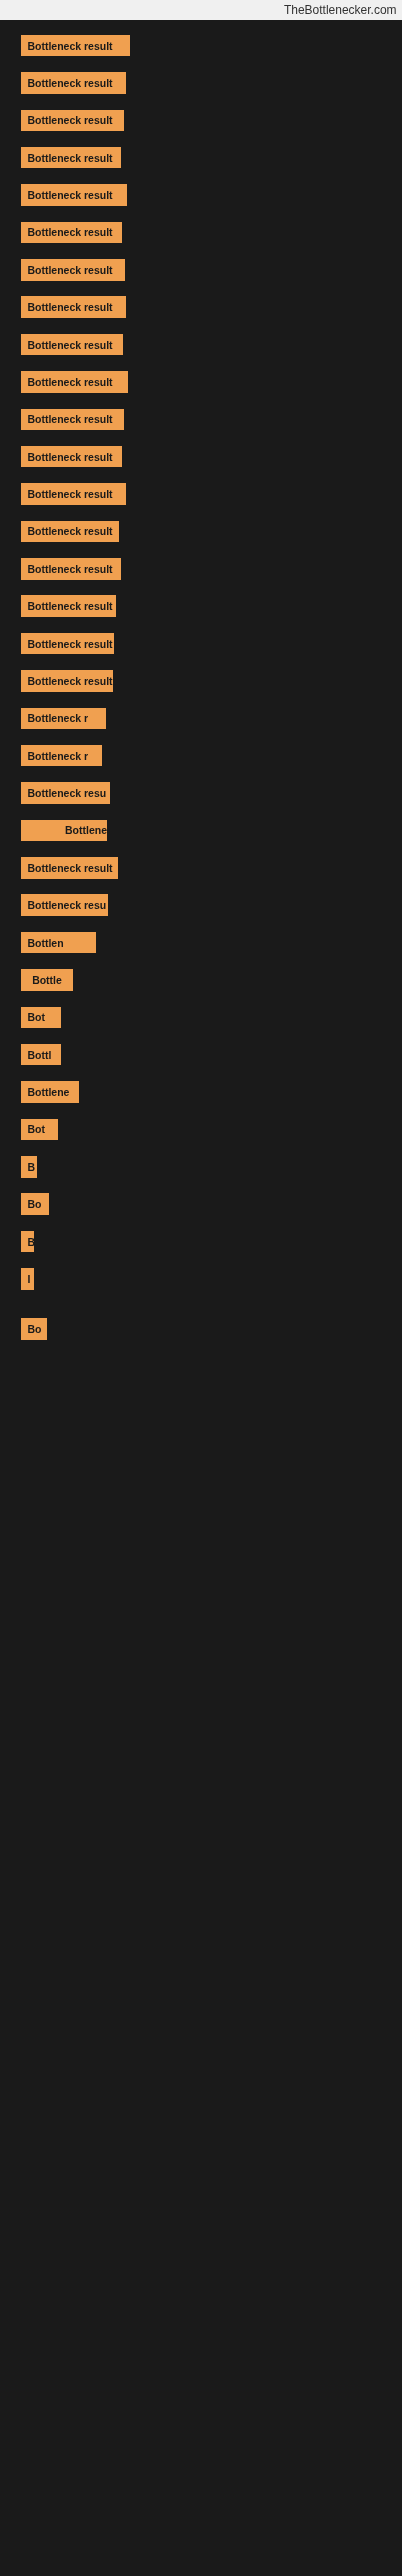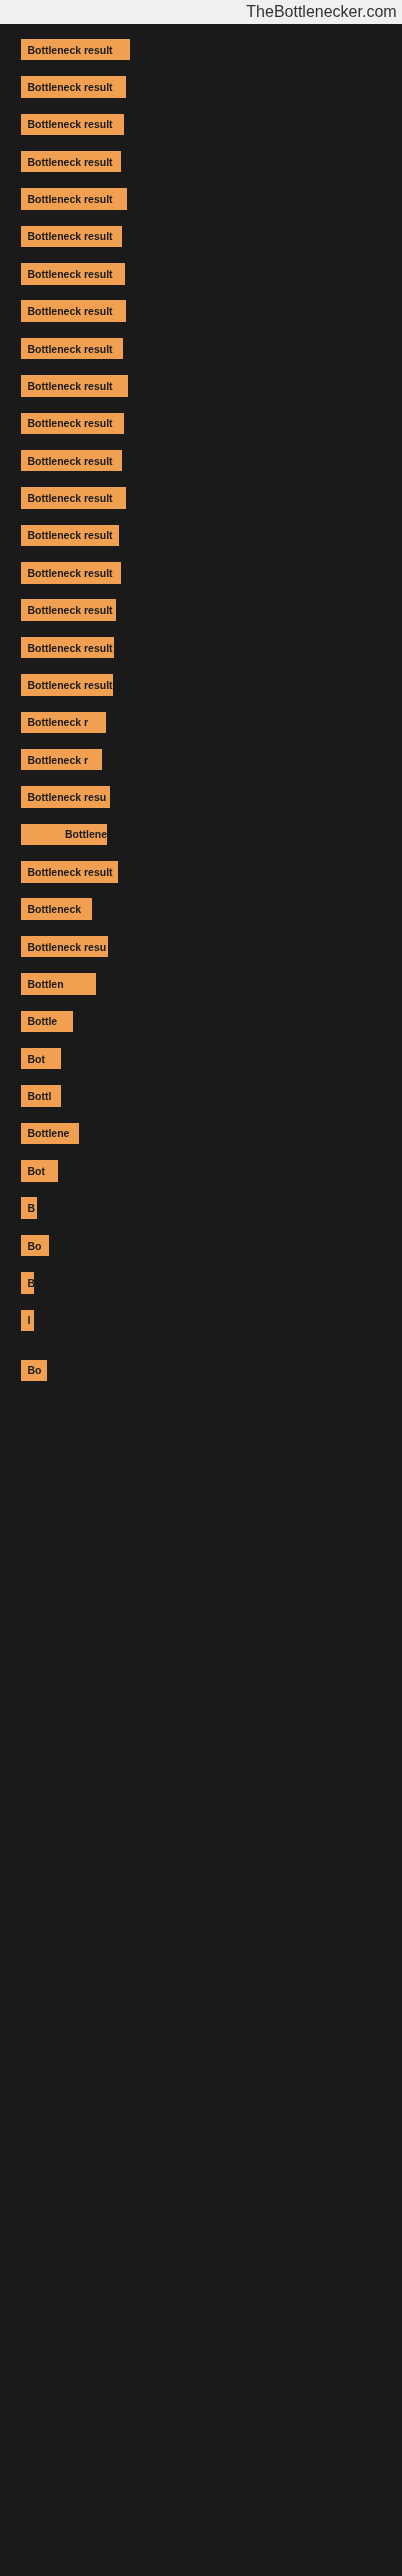--- a/index.html
+++ b/index.html
@@ -14,21 +14,21 @@
       min-height: 2576px;
       font-family: Arial, sans-serif;
       position: relative;
     }
 
     .site-title {
       text-align: right;
       color: #333;
       background-color: #f0f0f0;
       padding: 3.2px 6.4px;
-      font-size: 16px;
+      font-size: 12px;
       width: 403px;
     }
 
     .bars-container {
       padding: 8px 0;
       margin-left: 21px;
     }
 
     .bar-row {
       margin-bottom: 0px;
@@ -68,24 +68,23 @@
     <div class="bar-row"><div class="bar" style="width: 98px;">Bottleneck result</div></div>
     <div class="bar-row"><div class="bar" style="width: 100px;">Bottleneck result</div></div>
     <div class="bar-row"><div class="bar" style="width: 95px;">Bottleneck result</div></div>
     <div class="bar-row"><div class="bar" style="width: 93px;">Bottleneck result</div></div>
     <div class="bar-row"><div class="bar" style="width: 92px;">Bottleneck result</div></div>
     <div class="bar-row"><div class="bar" style="width: 85px;">Bottleneck r</div></div>
     <div class="bar-row"><div class="bar" style="width: 81px;">Bottleneck r</div></div>
     <div class="bar-row"><div class="bar" style="width: 89px;">Bottleneck resu</div></div>
     <div class="bar-row"><div class="bar" style="width: 86px; padding-left: 44px;">Bottleneck re</div></div>
     <div class="bar-row"><div class="bar" style="width: 97px;">Bottleneck result</div></div>
-    <div class="bar-row"><div class="bar" style="width: 71px;">Bottleneck</div></div>
     <div class="bar-row"><div class="bar" style="width: 87px;">Bottleneck resu</div></div>
     <div class="bar-row"><div class="bar" style="width: 75px;">Bottlen</div></div>
-    <div class="bar-row"><div class="bar" style="width: 52px;">Bottle</div></div>
+    <div class="bar-row"><div class="bar" style="width: 52px; text-align: center;">Bottle</div></div>
     <div class="bar-row"><div class="bar" style="width: 40px;">Bot</div></div>
     <div class="bar-row"><div class="bar" style="width: 40px;">Bottl</div></div>
     <div class="bar-row"><div class="bar" style="width: 58px;">Bottlene</div></div>
     <div class="bar-row"><div class="bar" style="width: 37px;">Bot</div></div>
     <div class="bar-row"><div class="bar" style="width: 16px;">B</div></div>
     <div class="bar-row"><div class="bar" style="width: 28px;">Bo</div></div>
     <div class="bar-row"><div class="bar" style="width: 13px;">B</div></div>
     <div class="bar-row"><div class="bar" style="width: 8px;">I</div></div>
     <div class="bar-row"></div>
     <div class="bar-row"><div class="bar" style="width: 26px;">Bo</div></div>

